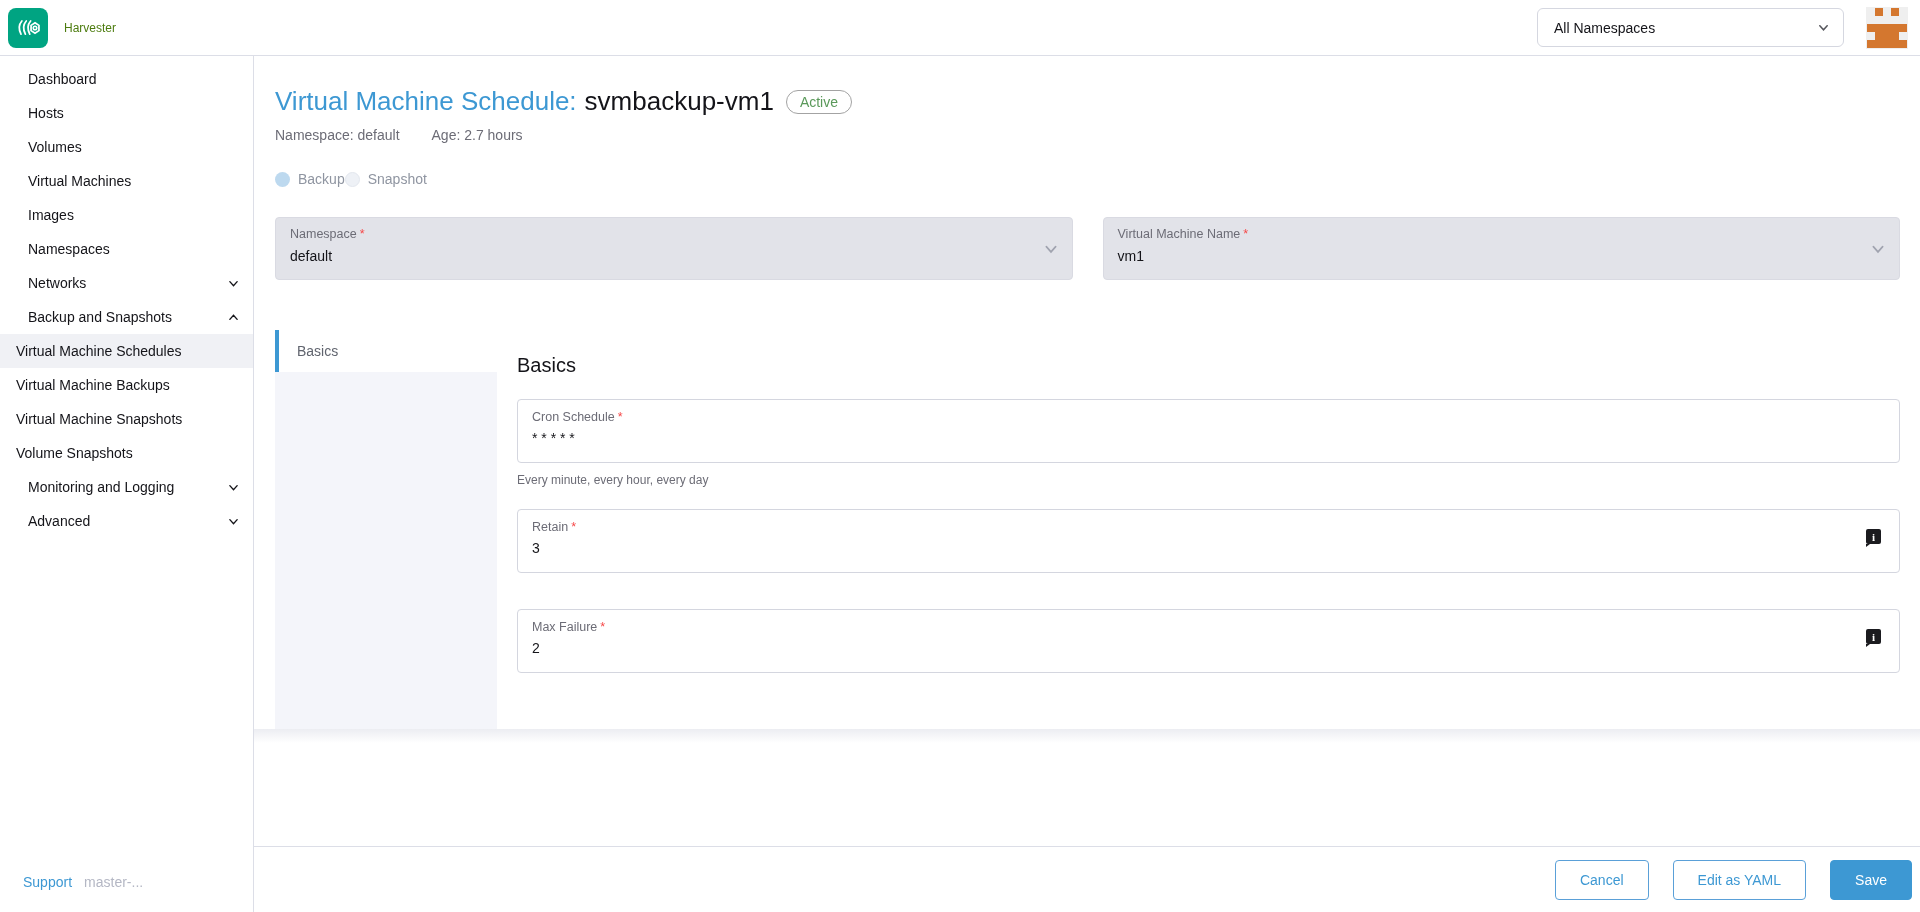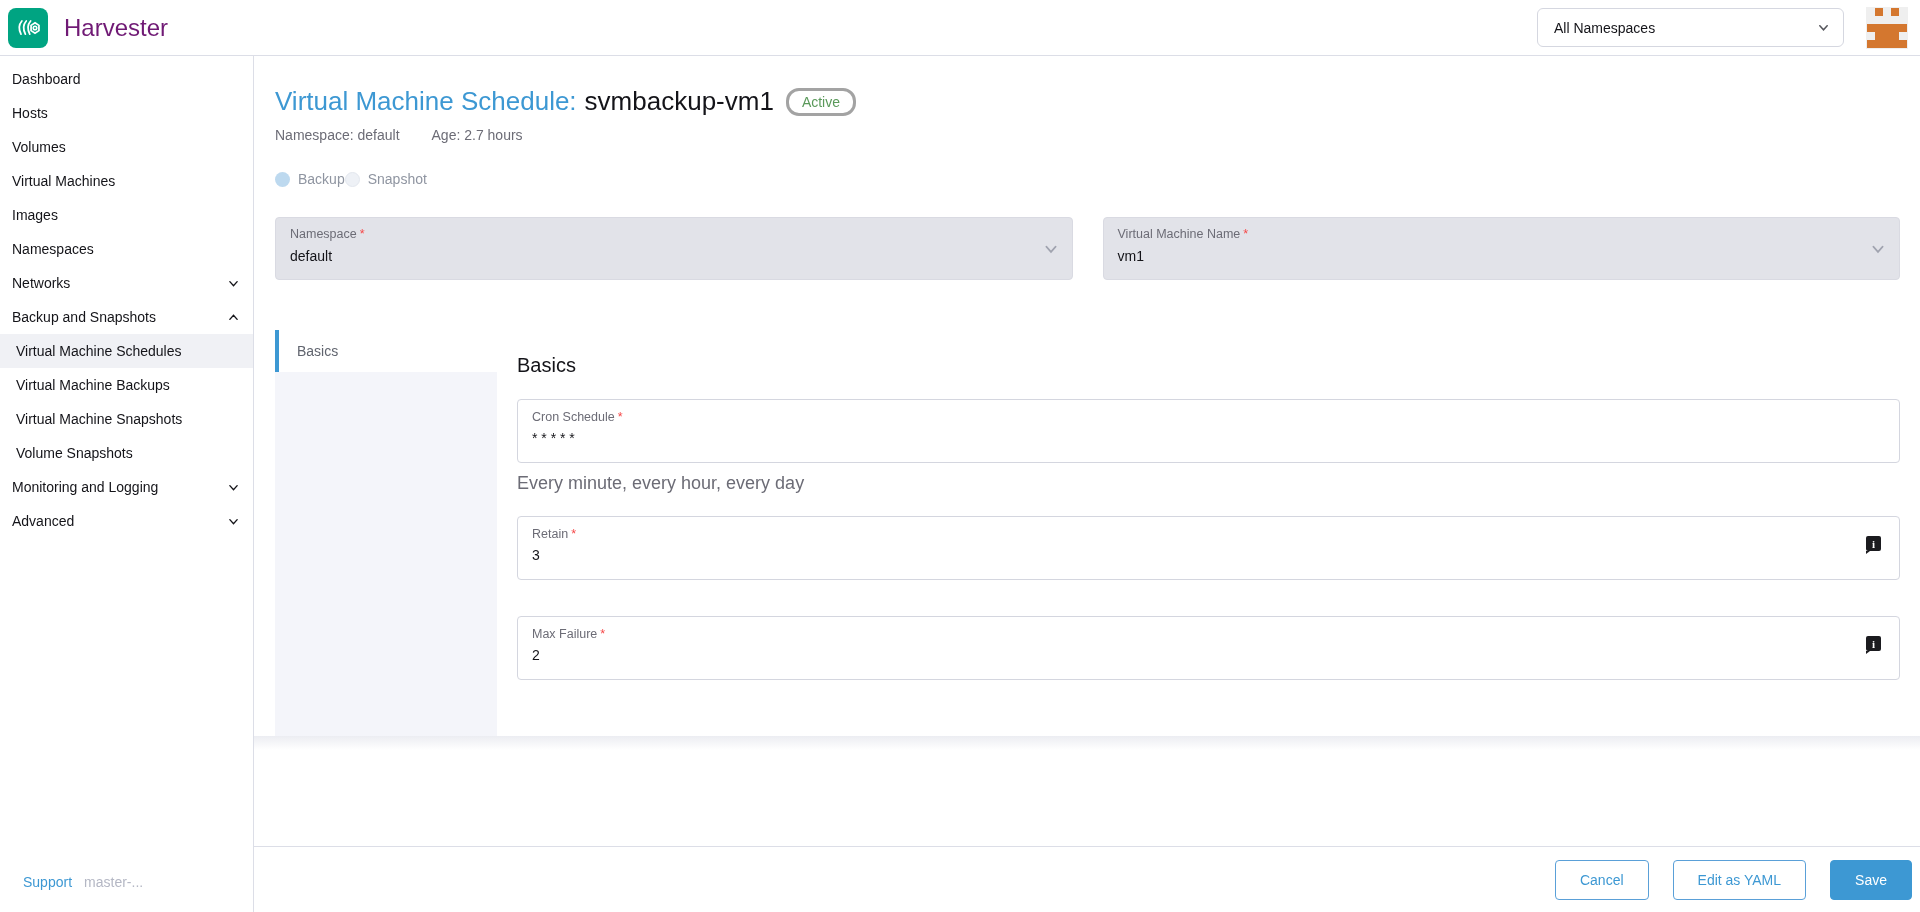--- a/index.html
+++ b/index.html
@@ -8,52 +8,52 @@
   .app { display:grid; width:1920px; height:912px;
     grid-template-rows:56px 1fr; grid-template-columns:254px 1fr; }
 
   
   header { grid-column:1 / span 2; display:flex; align-items:center;
     justify-content:space-between; padding:0 12px 0 8px; background:#fff;
     border-bottom:1px solid #dcdee7; }
   .brand { display:flex; align-items:center; gap:16px; }
   .logo { width:40px; height:40px; border-radius:8px; background:#00a482;
     display:flex; align-items:center; justify-content:center; cursor:pointer; }
-  .brand-name { font-size:24px; color:#701a75; }
+  .brand-name { font-size:12px; color:#4d7c0f; }
   .header-right { display:flex; align-items:center; gap:22px; }
   .ns-select { width:307px; height:39px; border:1px solid #d5d7e0; border-radius:6px;
     display:flex; align-items:center; justify-content:space-between;
     padding:0 14px 0 16px; font-size:14px; cursor:pointer; background:#fff;gap:32px; }
   .avatar { width:42px; height:42px; background:#efefef; display:grid;
     grid-template-columns:repeat(5,1fr); grid-template-rows:repeat(5,1fr);
     padding:1px; cursor:pointer; }
   .avatar i { display:block; }
   .avatar i.o { background:#d4772f; }
 
   
   aside { grid-row:2; border-right:1px solid #dcdee7; background:#fff;
     position:relative; padding-top:6px; font-size:14px; }
   .nav-row { height:34px; display:flex; align-items:center; justify-content:space-between;
-    padding:0 14px 0 12px; cursor:pointer; color:#141419; }
+    padding:0 14px 0 28px; cursor:pointer; color:#141419; }
   .nav-row.child { padding-left:16px; }
   .nav-row.active { background:#f0f1f5; }
   .chev { width:11px; height:11px; flex:0 0 auto; }
   .sidebar-footer { position:absolute; left:23px; bottom:22px; display:flex;
     align-items:baseline; gap:12px; font-size:14px; }
   .sidebar-footer a { color:#3d98d3; text-decoration:none; cursor:pointer; }
   .sidebar-footer .ver { color:#b4b7c4; }
 
   
   main { grid-row:2; position:relative; background:#fff; overflow:hidden;
     padding:0 20px 0 21px; }
   .page-head { margin-top:30px; }
   h1 { font-size:26px; font-weight:400; display:flex; align-items:center; }
   .title-prefix { color:#3d98d3; cursor:pointer; }
   .title-name { color:#141419; margin-left:8px; }
-  .badge { margin-left:12px; font-size:14px; color:#5a995a; border:3px solid #a3a3a3;
+  .badge { margin-left:12px; font-size:14px; color:#5a995a; border:1px solid #a3a3a3;
     border-radius:13px; padding:3px 13px; background:#fff; }
   .meta { margin-top:10px; font-size:14px; color:#6c6c76; display:flex; gap:32px; }
 
   .radio-row { margin-top:28px; display:flex; align-items:center; }
   .radio-opt { display:flex; align-items:center; gap:8px; font-size:14px;
     color:#8f95a1; cursor:default; }
   .radio-dot { width:15px; height:15px; border-radius:50%; }
   .radio-dot.sel { background:#bdd9ef; }
   .radio-dot.unsel { background:#eef1f6; border:1px solid #e3e7ee; }
 
@@ -73,21 +73,21 @@
     color:#60646e; cursor:pointer; }
   .tab-col-rest { flex:1; background:#f4f5fa; }
   .panel-body { flex:1; padding:24px 0 56px 20px; }
   .panel-body h2 { font-size:20px; font-weight:400; color:#141419; margin-bottom:22px; }
 
   .field { position:relative; border:1px solid #d4d6df; border-radius:4px;
     background:#fff; height:64px; padding:10px 16px 0 14px; }
   .field input { border:none; outline:none; font-size:14px; color:#141419;
     margin-top:6px; width:90%; background:transparent;
     font-family:"Liberation Sans","DejaVu Sans",sans-serif; }
-  .helper { margin-top:10px; font-size:18px; color:#6c6c76; }
+  .helper { margin-top:10px; font-size:12px; color:#6c6c76; }
   .mt22 { margin-top:22px; }
   .mt36 { margin-top:36px; }
   .info-icon { position:absolute; right:18px; top:19px; width:15px; height:15px;
     background:#1b1b1f; border-radius:2px; color:#fff; font-size:11px; font-weight:bold;
     font-family:"Liberation Serif",serif; display:flex; align-items:center;
     justify-content:center; cursor:pointer; }
   .info-icon::after { content:""; position:absolute; left:0; bottom:-3px;
     border-left:4px solid #1b1b1f; border-bottom:3px solid transparent; }
 
   .panel-shadow { height:14px; margin:0 -20px 0 -21px;

